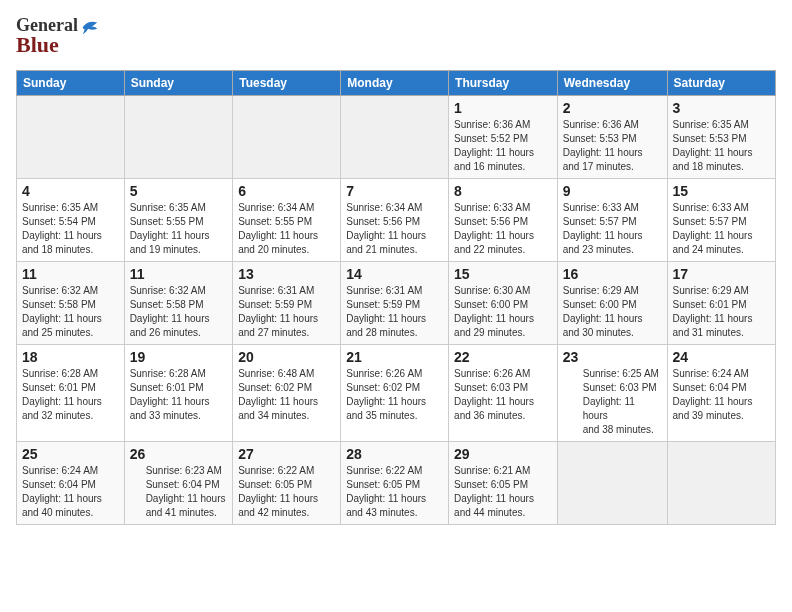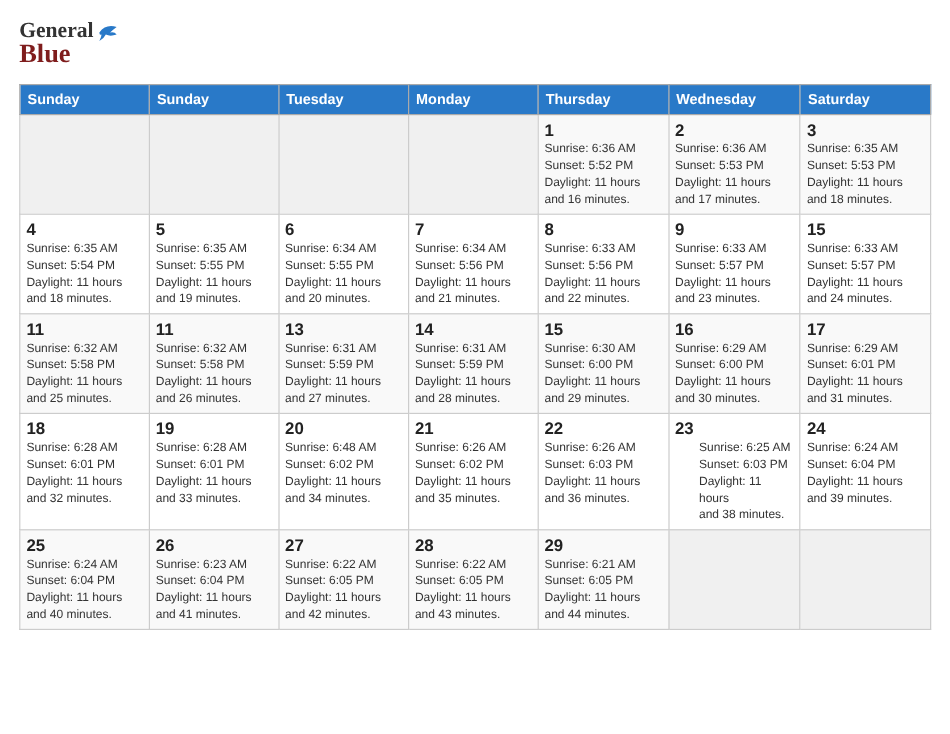--- a/index.html
+++ b/index.html
@@ -303,21 +303,21 @@
       <tr>
         <td>
           <span class="day-number">25</span>
           <div class="day-info" style="white-space: pre-line;">Sunrise: 6:24 AM
 Sunset: 6:04 PM
 Daylight: 11 hours
 and 40 minutes.</div>
         </td>
         <td>
           <span class="day-number">26</span>
-          <div class="day-info" style="white-space: pre-line;">Sunrise: 6:23 AM
+          <div class="day-info" style="white-space: pre-line; margin-left: 16px;">Sunrise: 6:23 AM
 Sunset: 6:04 PM
 Daylight: 11 hours
 and 41 minutes.</div>
         </td>
         <td>
           <span class="day-number">27</span>
           <div class="day-info" style="white-space: pre-line;">Sunrise: 6:22 AM
 Sunset: 6:05 PM
 Daylight: 11 hours
 and 42 minutes.</div>

